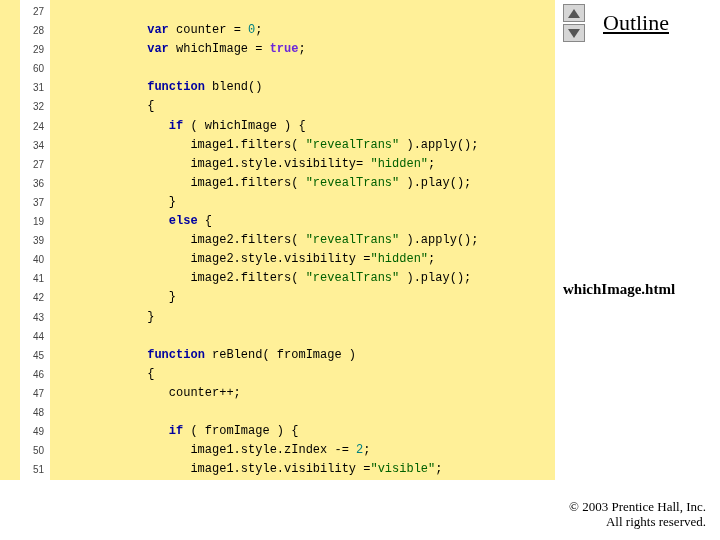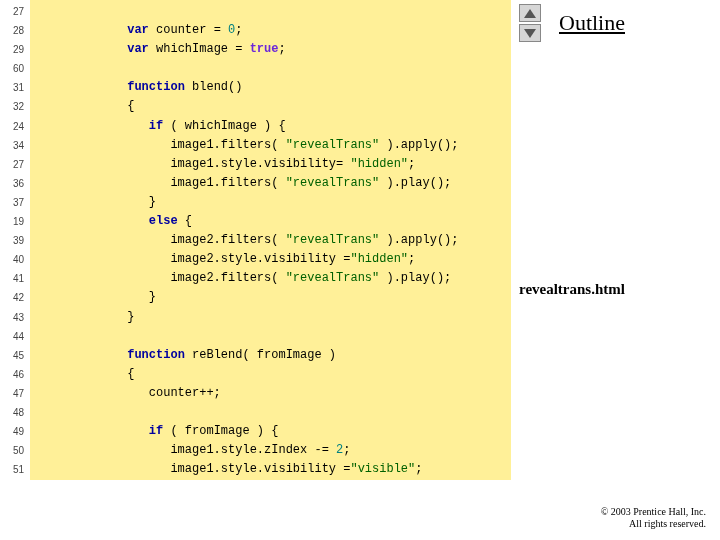--- a/index.html
+++ b/index.html
@@ -11,24 +11,25 @@
     font-size: 11px;
     position: relative;
     overflow: hidden;
   }
   .slide {
     display: flex;
     width: 100%;
     height: 480px;
   }
   .code-panel {
-    width: 511px;
+    width: 555px;
     height: 480px;
     background: #fff098;
     display: flex;
+    padding-left: 20px;
   }
   .gutter {
     width: 30px;
     background: #ffffff;
     padding-top: 2px;
   }
   .gutter .ln {
     height: 19.1px;
     text-align: right;
     padding-right: 6px;
@@ -104,21 +105,21 @@
     font-size: 15px;
     font-weight: bold;
     line-height: 1.2;
   }
   .footer {
     position: absolute;
     bottom: 10px;
     right: 14px;
     text-align: right;
     font-family: "Times New Roman", serif;
-    font-size: 10px;
+    font-size: 13px;
     line-height: 1.2;
   }
 </style>
 </head>
 <body>
 
 <div class="slide">
   <div class="code-panel">
     <div class="gutter" id="gutter">
         <div class="ln">27</div>
@@ -153,21 +154,21 @@
     <div class="nav">
       <div class="nav-btn">
         <div class="tri-up"></div>
       </div>
       <div class="nav-btn">
         <div class="tri-down"></div>
       </div>
     </div>
     <div class="outline-link">Outline</div>
     <div class="caption">
-      <div>revealtrans.html</div>
+      <div>whichImage.html</div>
     </div>
   </div>
 </div>
 
 <div class="footer">
   <div>© 2003 Prentice Hall, Inc.</div>
   <div>All rights reserved.</div>
 </div>
 
 </body></html>

